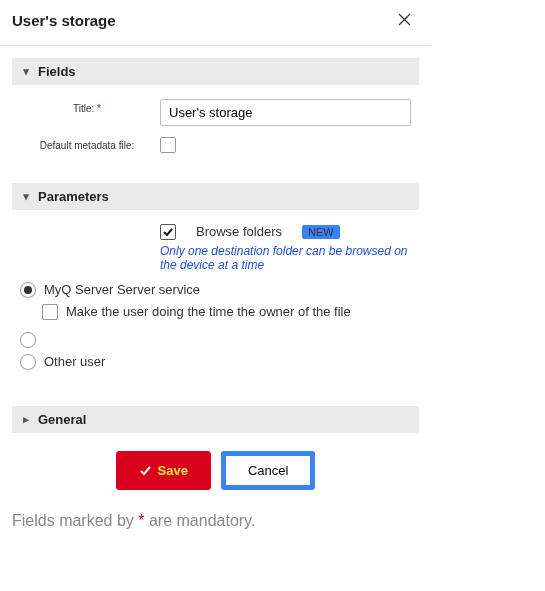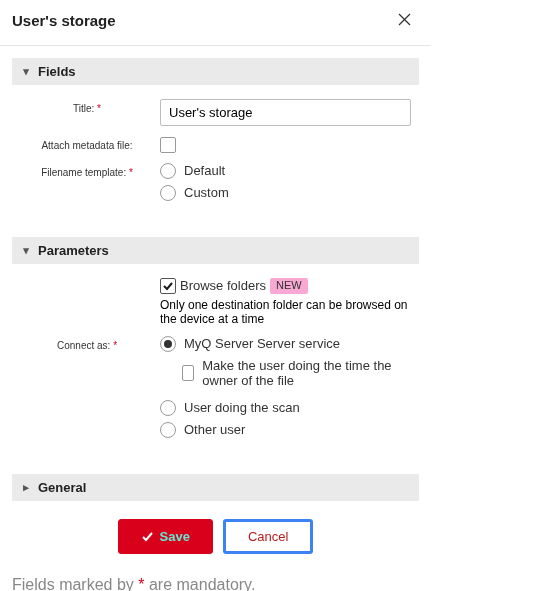--- a/index.html
+++ b/index.html
@@ -75,61 +75,62 @@
       content: "";
       width: 8px; height: 8px;
       background: #333;
       border-radius: 50%;
     }
     .checkbox.checked { border-color: #555; }
     .checkbox.checked svg { display: block; }
     .checkbox svg { display: none; width: 12px; height: 12px; stroke: #1a1a1a; stroke-width: 2; fill: none; }
     .opt-row { display: flex; align-items: center; gap: 8px; margin-bottom: 6px; }
     .opt-label { font-size: 13px; color: #333; }
-    .browse-row { display: flex; gap: 4px; }
+    .browse-row { display: flex; align-items: center; gap: 20px; }
     .new-badge {
-      background: #f9a8d4;
+      background: #3b82f6;
       color: #333;
       font-size: 11px;
       font-weight: 400;
       padding: 1px 6px;
       border-radius: 2px;
     }
     .hint {
       font-size: 12px;
-      color: #000000;
+      color: #1d4ed8;
       margin-top: 4px;
       margin-left: 0;
+      font-style: italic;
     }
     .sub-indent { margin-left: 22px; margin-top: 4px; margin-bottom: 12px; }
     .footer {
       display: flex;
       justify-content: center;
       gap: 10px;
       padding: 18px 0 14px 0;
     }
     .btn {
       padding: 7px 22px;
       border-radius: 3px;
       font-size: 13px;
       cursor: pointer;
       display: inline-flex;
       align-items: center;
       gap: 6px;
     }
     .btn-primary {
       background: #d9001b;
-      color: #5eead4;
+      color: #fde047;
       border: 1px solid #d9001b;
       font-weight: 700;
     }
     .btn-default {
       background: #fff;
-      color: #b91c1c;
-      border: 3px solid #3b82f6;
+      color: #000000;
+      border: 5px solid #3b82f6;
     }
     .mandatory-note {
       font-size: 16px;
       color: #888;
       padding: 0 12px 12px 12px;
     }
     .mandatory-note .req { color: #d9001b; }
     .section-gap { height: 10px; }
   </style>
 </head>
@@ -158,43 +159,28 @@
       <div class="form-row">
         <div class="form-label">
           <span>Title:</span> <span class="req">*</span>
         </div>
         <div class="form-control">
           <input type="text" class="text-input" value="User's storage" style="">
         </div>
       </div>
 
       <div class="form-row">
-        <div class="form-label">Attach metadata file:</div>
+        <div class="form-label">Default metadata file:</div>
         <div class="form-control">
           <span class="checkbox">
             
           </span>
         </div>
       </div>
 
-      <div class="form-row">
-        <div class="form-label">
-          <span>Filename template:</span> <span class="req">*</span>
-        </div>
-        <div class="form-control">
-          <div class="opt-row">
-            <span class="radio"></span>
-            <span class="opt-label">Default</span>
-          </div>
-          <div class="opt-row">
-            <span class="radio"></span>
-            <span class="opt-label">Custom</span>
-          </div>
-        </div>
-      </div>
 
     </div>
 
     <div class="section-gap"></div>
 
     <div class="section-header">
       <span class="chevron">▾</span>
       <span>Parameters</span>
     </div>
     <div class="section-body">
@@ -209,37 +195,33 @@
                 </svg>
             </span>
             <span class="opt-label">Browse folders</span>
             <span class="new-badge">NEW</span>
           </div>
           <div class="hint">Only one destination folder can be browsed on the device at a time</div>
         </div>
       </div>
 
       <div class="form-row">
-        <div class="form-label">
-          <span>Connect as:</span> <span class="req">*</span>
-        </div>
         <div class="form-control">
           <div class="opt-row">
             <span class="radio selected"></span>
             <span class="opt-label">MyQ Server Server service</span>
           </div>
           <div class="opt-row sub-indent">
             <span class="checkbox">
               
             </span>
             <span class="opt-label">Make the user doing the time the owner of the file</span>
           </div>
           <div class="opt-row">
             <span class="radio"></span>
-            <span class="opt-label">User doing the scan</span>
           </div>
           <div class="opt-row">
             <span class="radio"></span>
             <span class="opt-label">Other user</span>
           </div>
         </div>
       </div>
 
     </div>
 

